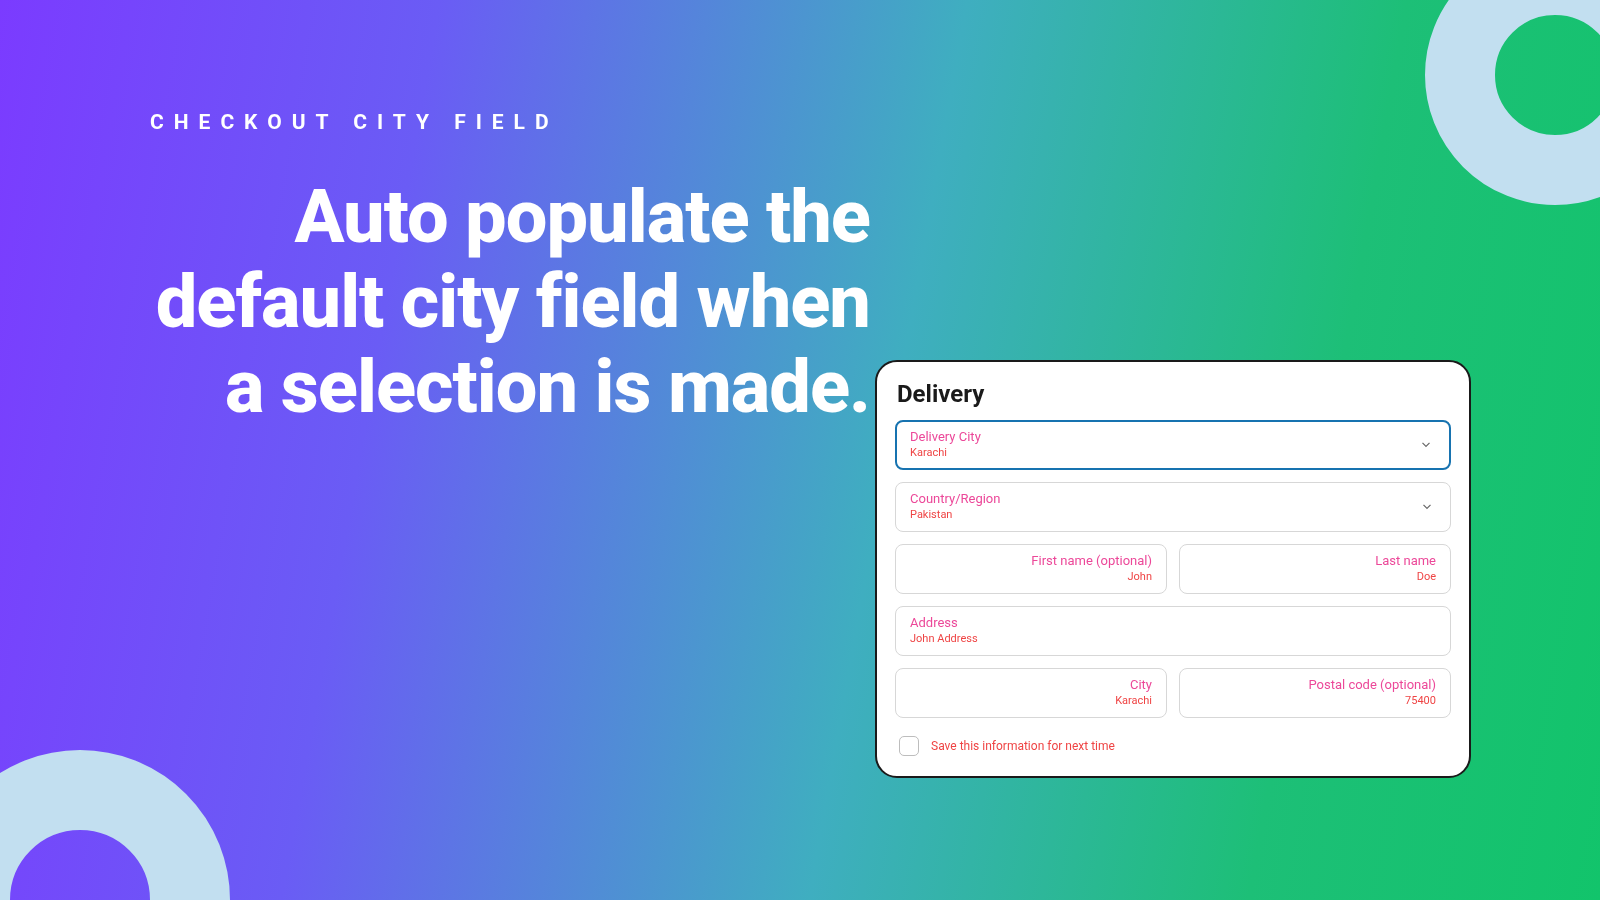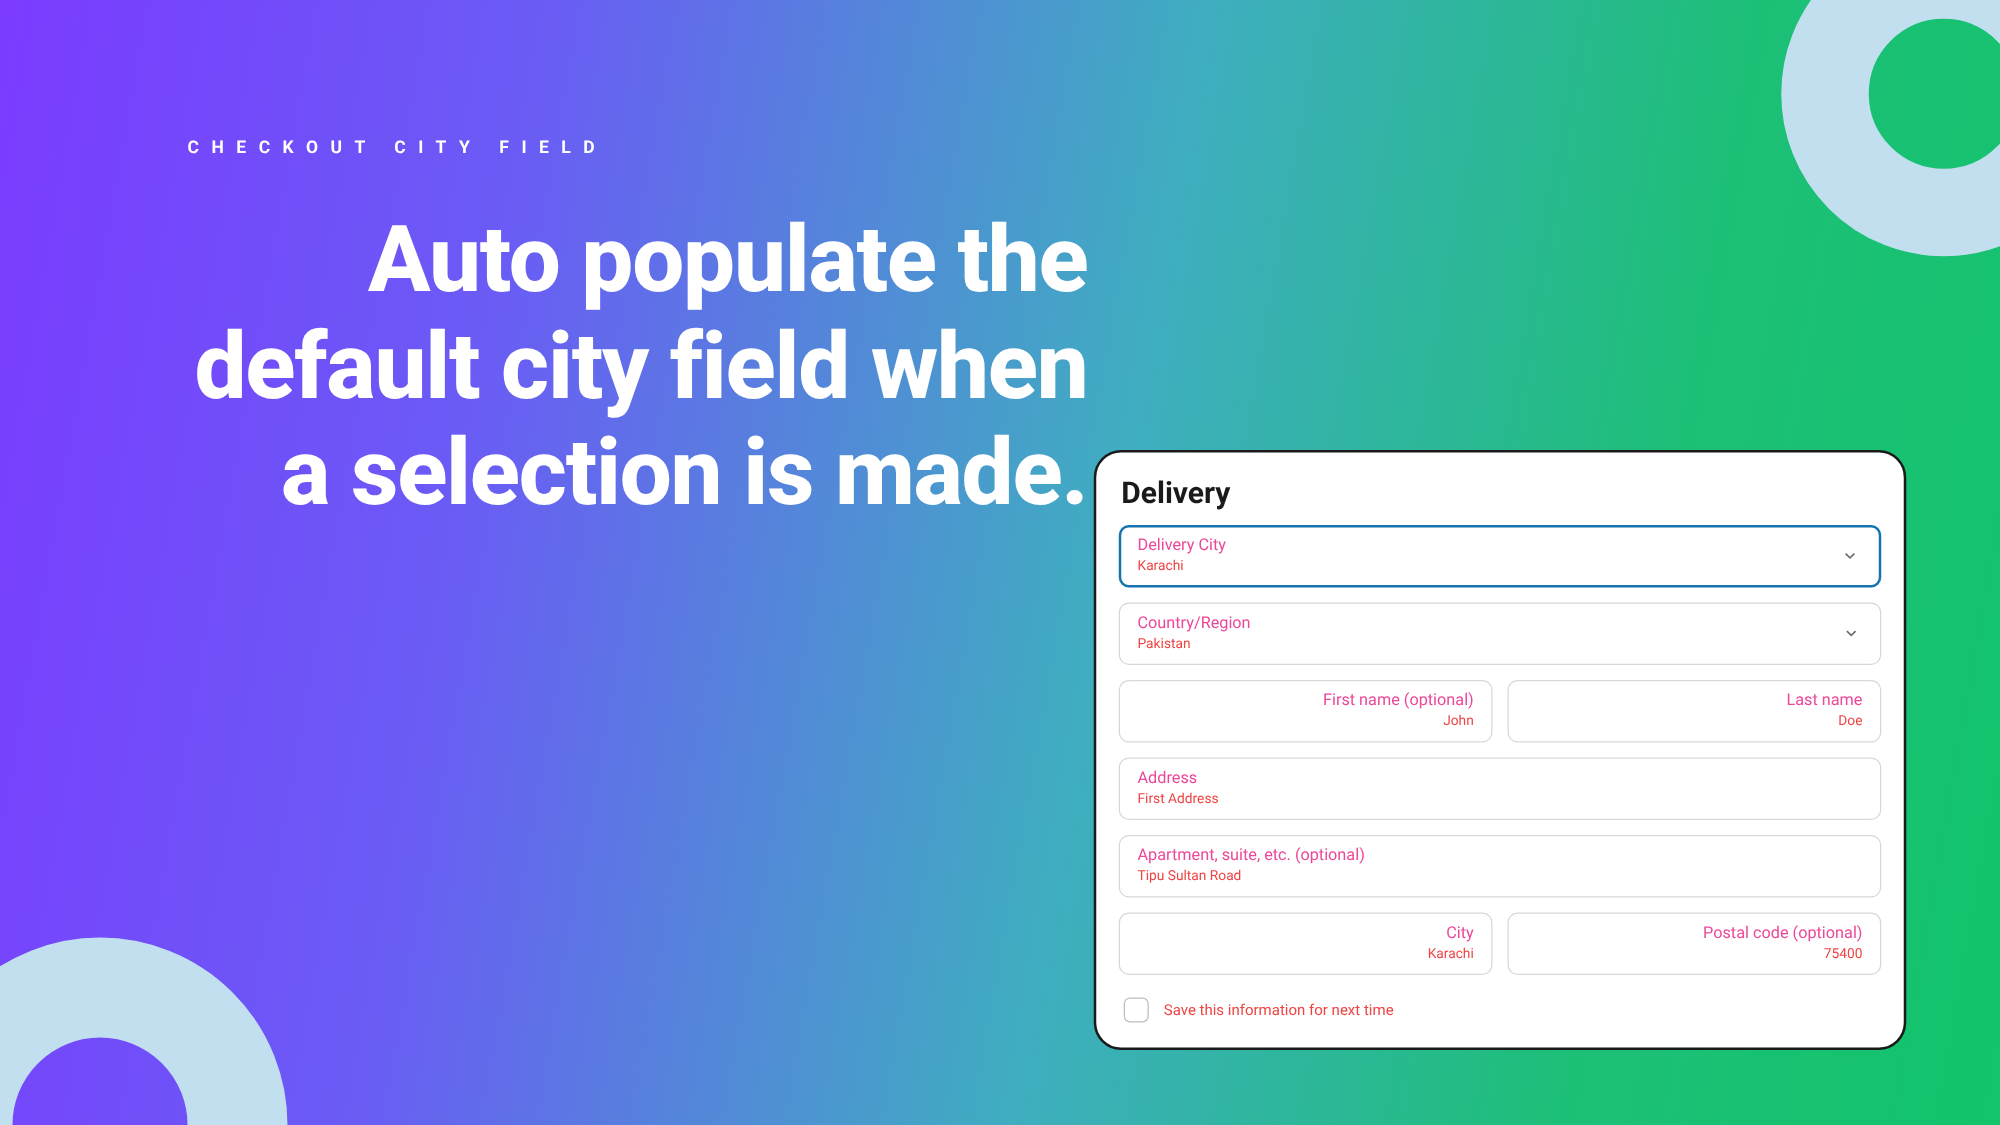--- a/index.html
+++ b/index.html
@@ -26,38 +26,38 @@
     bottom: -150px; left: -70px;
   }
   
   .copy {
     position: absolute;
     left: 150px; top: 110px;
     color: #ffffff;
     max-width: 720px;
   }
   .eyebrow {
-    font-size: 14px;
+    font-size: 21px;
     font-weight: 700;
     letter-spacing: 10px;
     margin-bottom: 40px;
     text-transform: uppercase;
   }
   .headline {
     font-size: 74px;
     line-height: 1.15;
     font-weight: 800;
     letter-spacing: -1px;
     text-align: right;
   }
   
   .card {
     position: absolute;
     left: 875px; top: 360px;
-    width: 650px;
+    width: 596px;
     background: #ffffff;
     border: 2px solid #1a1a1a;
     border-radius: 22px;
     padding: 14px 18px 18px 18px;
     color: #1a1a1a;
   }
   .card-title {
     font-size: 24px;
     font-weight: 700;
     margin: 4px 2px 12px 2px;
@@ -149,27 +149,23 @@
         <span class="val">John</span>
       </div>
       <div class="field">
         <span class="lbl">Last name</span>
         <span class="val">Doe</span>
       </div>
     </div>
 
     <div class="field">
       <span class="lbl">Address</span>
-      <span class="val">First Address</span>
+      <span class="val">John Address</span>
     </div>
 
-    <div class="field">
-      <span class="lbl">Apartment, suite, etc. (optional)</span>
-      <span class="val">Tipu Sultan Road</span>
-    </div>
 
     <div class="row2">
       <div class="field">
         <span class="lbl">City</span>
         <span class="val">Karachi</span>
       </div>
       <div class="field">
         <span class="lbl">Postal code (optional)</span>
         <span class="val">75400</span>
       </div>

